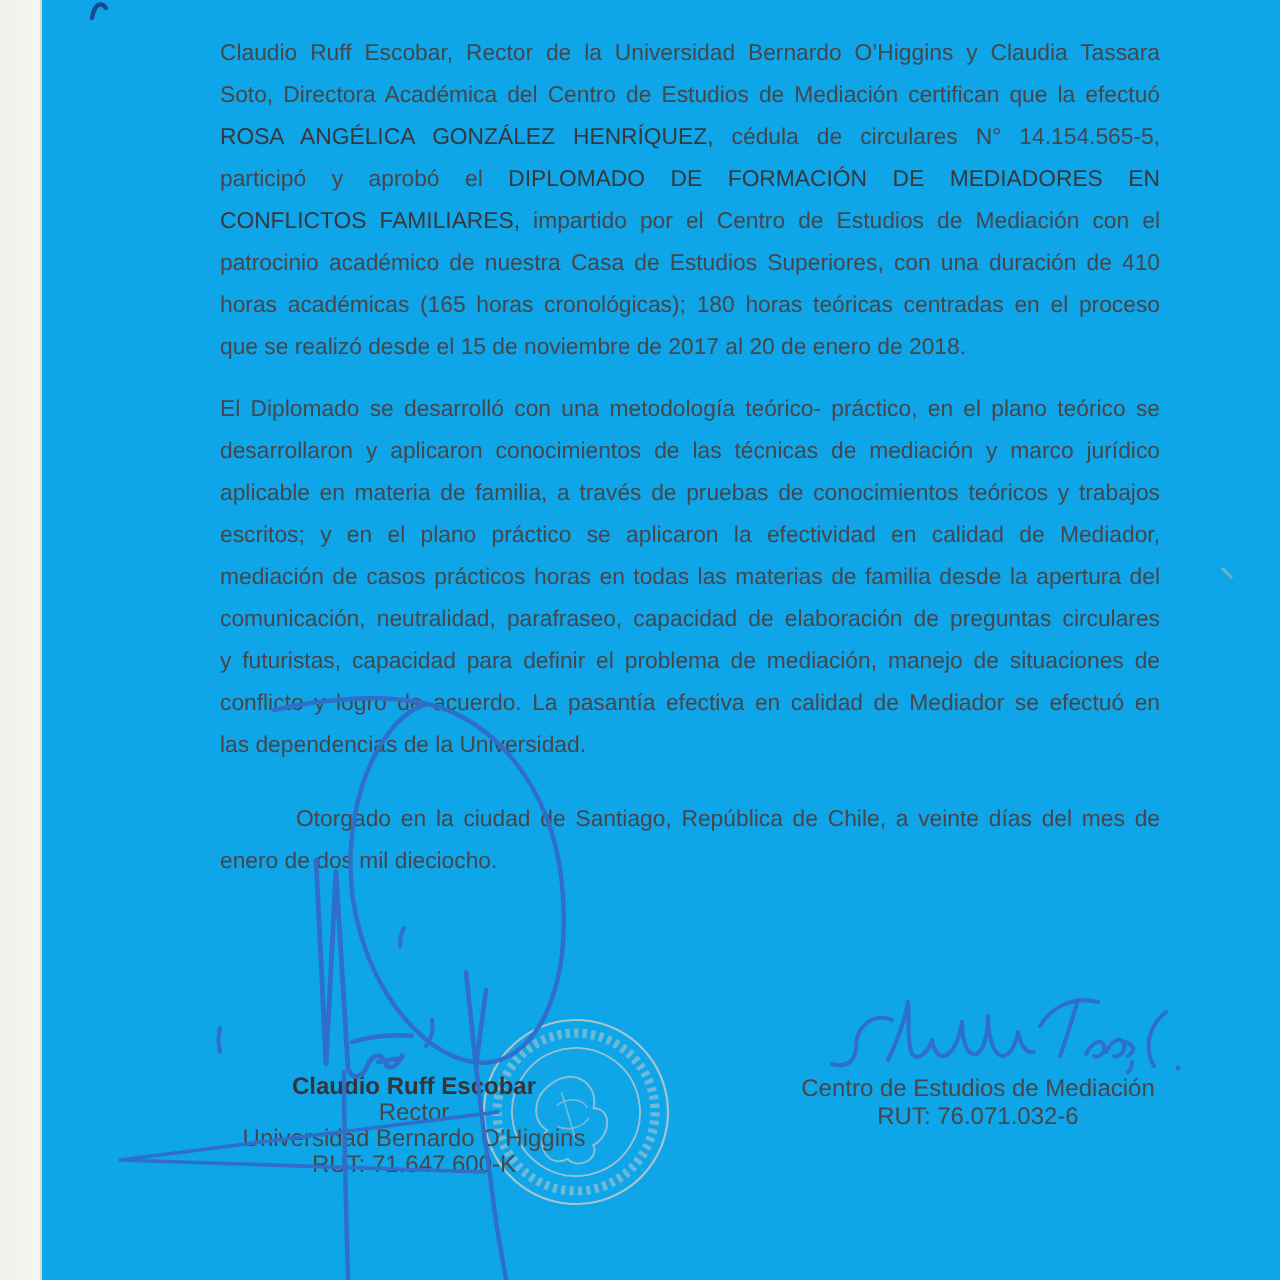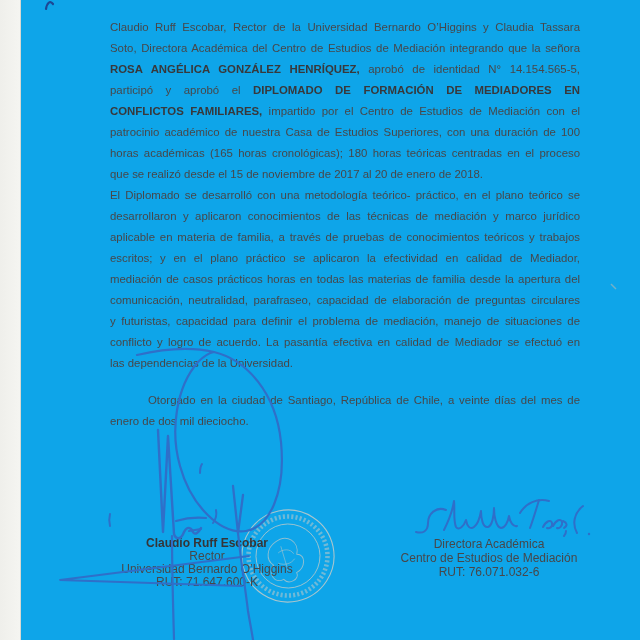--- a/index.html
+++ b/index.html
@@ -16,28 +16,28 @@
   }
   .layer{position:absolute;left:0;top:0;width:640px;height:640px;pointer-events:none;}
   .seal-layer{z-index:1;}
   .text-layer{z-index:2;}
   .ink-layer{z-index:3;}
   #text-body{
     position:absolute;left:110px;top:17px;width:470px;
     font-size:11.4px;z-index:2;
   }
   .para{margin:0;}
-  .para.p2{}
+  .para.p2{margin-top:10px;}
   .para.p3{margin-top:16px;}
   .tline{
     height:21px;line-height:21px;
     text-align:justify;text-align-last:justify;
   }
   .tline.lastline{text-align-last:left;}
-  .tline b{font-weight:bold;color:#38383b;}
+  .tline b{font-weight:normal;color:#38383b;}
   .sig{
     position:absolute;text-align:center;font-size:12px;z-index:2;
   }
   .sig-left{left:112px;top:537px;width:190px;line-height:13px;}
   .sig-right{left:394px;top:537px;width:190px;line-height:14px;}
   .sig .name{font-weight:bold;color:#353538;}
 </style>
 </head>
 <body>
 
@@ -51,25 +51,25 @@
       <circle cx="288" cy="556" r="39.5" stroke-width="4.6" stroke-dasharray="2.1 2.1" opacity="0.5"></circle>
       <circle cx="288" cy="556" r="32" stroke-width="0.9" opacity="0.75"></circle>
       <path d="M278,540 C292,533 302,545 297,556 C306,558 303,571 293,574 C295,581 283,585 279,578 C269,581 264,568 272,562 C265,555 269,544 278,540 Z" stroke-width="1" opacity="0.65"></path>
       <path d="M279,551 C284,548 292,549 294,555 M277,561 C283,565 290,564 294,560 M283,545 L285,570" stroke-width="0.8" opacity="0.55"></path>
     </g>
   </svg>
 
   <div id="text-body" class="text-layer">
       <div class="para p1">
         <div class="tline"><span>Claudio Ruff Escobar, Rector de la Universidad Bernardo O’Higgins y Claudia Tassara</span></div>
-        <div class="tline"><span>Soto, Directora Académica del Centro de Estudios de Mediación integrando que la señora</span></div>
-        <div class="tline"><b>ROSA ANGÉLICA GONZÁLEZ HENRÍQUEZ,</b><span> aprobó de identidad N° 14.154.565-5,</span></div>
+        <div class="tline"><span>Soto, Directora Académica del Centro de Estudios de Mediación certifican que la efectuó</span></div>
+        <div class="tline"><b>ROSA ANGÉLICA GONZÁLEZ HENRÍQUEZ,</b><span> cédula de circulares N° 14.154.565-5,</span></div>
         <div class="tline"><span>participó y aprobó el </span><b>DIPLOMADO DE FORMACIÓN DE MEDIADORES EN</b></div>
         <div class="tline"><b>CONFLICTOS FAMILIARES,</b><span> impartido por el Centro de Estudios de Mediación con el</span></div>
-        <div class="tline"><span>patrocinio académico de nuestra Casa de Estudios Superiores, con una duración de 100</span></div>
+        <div class="tline"><span>patrocinio académico de nuestra Casa de Estudios Superiores, con una duración de 410</span></div>
         <div class="tline"><span>horas académicas (165 horas cronológicas); 180 horas teóricas centradas en el proceso</span></div>
         <div class="tline lastline"><span>que se realizó desde el 15 de noviembre de 2017 al 20 de enero de 2018.</span></div>
       </div>
       <div class="para p2">
         <div class="tline"><span>El Diplomado se desarrolló con una metodología teórico- práctico, en el plano teórico se</span></div>
         <div class="tline"><span>desarrollaron y aplicaron conocimientos de las técnicas de mediación y marco jurídico</span></div>
         <div class="tline"><span>aplicable en materia de familia, a través de pruebas de conocimientos teóricos y trabajos</span></div>
         <div class="tline"><span>escritos; y en el plano práctico se aplicaron la efectividad en calidad de Mediador,</span></div>
         <div class="tline"><span>mediación de casos prácticos horas en todas las materias de familia desde la apertura del</span></div>
         <div class="tline"><span>comunicación, neutralidad, parafraseo, capacidad de elaboración de preguntas circulares</span></div>
@@ -84,21 +84,20 @@
     </div>
 
   <div class="sig sig-left">
     <div class="name">Claudio Ruff Escobar</div>
     <div>Rector</div>
     <div>Universidad Bernardo O’Higgins</div>
     <div>RUT: 71.647.600-K</div>
   </div>
 
   <div class="sig sig-right">
-    <div>Directora Académica</div>
     <div>Centro de Estudios de Mediación</div>
     <div>RUT: 76.071.032-6</div>
   </div>
 
   <svg class="layer ink-layer" viewBox="0 0 640 640">
 
     <g fill="none" stroke-linecap="round" stroke-linejoin="round" stroke="#2f6fc9">
 
       <path stroke-width="2.2" d="M137,355 C163,349 192,347 214,352 C247,360 276,393 281,442 C286,494 269,527 246,531 C221,535 191,506 180,466 C170,431 176,387 198,362 C203,357 208,353 214,352"></path>
 

